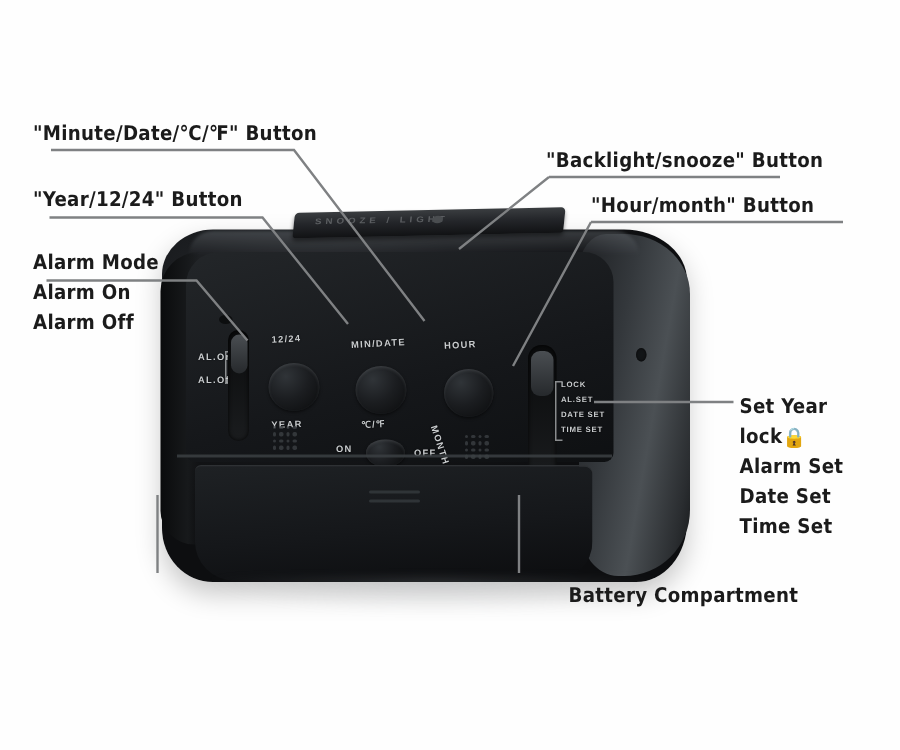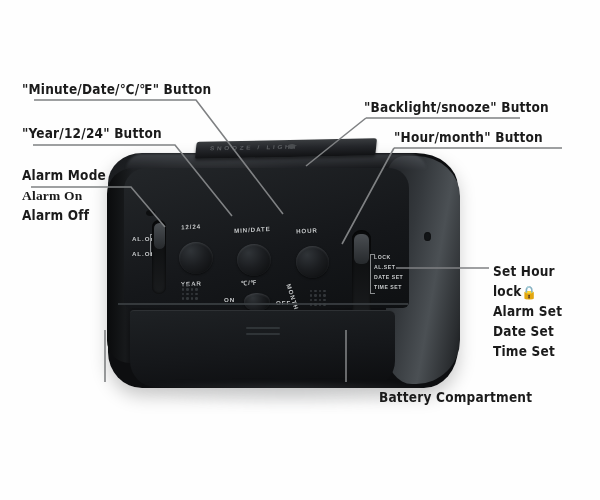--- a/index.html
+++ b/index.html
@@ -424,28 +424,28 @@
     <path class="leader" d="M 105 382 L 105 330"></path>
 
     <path class="leader" d="M 346 382 L 346 330"></path>
   </svg>
 
   <div class="callout" style="left:22px; top:80px;">"Minute/Date/℃/℉" Button</div>
 
   <div class="callout" style="left:22px; top:124px;">"Year/12/24" Button</div>
 
   <div class="callout" style="left:22px; top:166px;">Alarm Mode</div>
-  <div class="callout" style="left:22px; top:186px;font-family:Liberation Serif, serif;">Alarm On</div>
+  <div class="callout" style="left:22px; top:186px;">Alarm On</div>
   <div class="callout" style="left:22px; top:206px;">Alarm Off</div>
 
   <div class="callout" style="left:364px; top:98px;">"Backlight/snooze" Button</div>
 
   <div class="callout" style="left:394px; top:128px;">"Hour/month" Button</div>
 
-  <div class="callout" style="left:493px; top:262px;">Set Hour</div>
+  <div class="callout" style="left:493px; top:262px;">Set Year</div>
   <div class="callout" style="left:493px; top:282px;"><span>lock</span><span class="lock-glyph">🔒</span></div>
   <div class="callout" style="left:493px; top:302px;">Alarm Set</div>
   <div class="callout" style="left:493px; top:322px;">Date Set</div>
   <div class="callout" style="left:493px; top:342px;">Time Set</div>
 
 
   <div class="callout" style="left:356px; top:388px;margin-left:23px;">Battery Compartment</div>
 
 </div>
 

